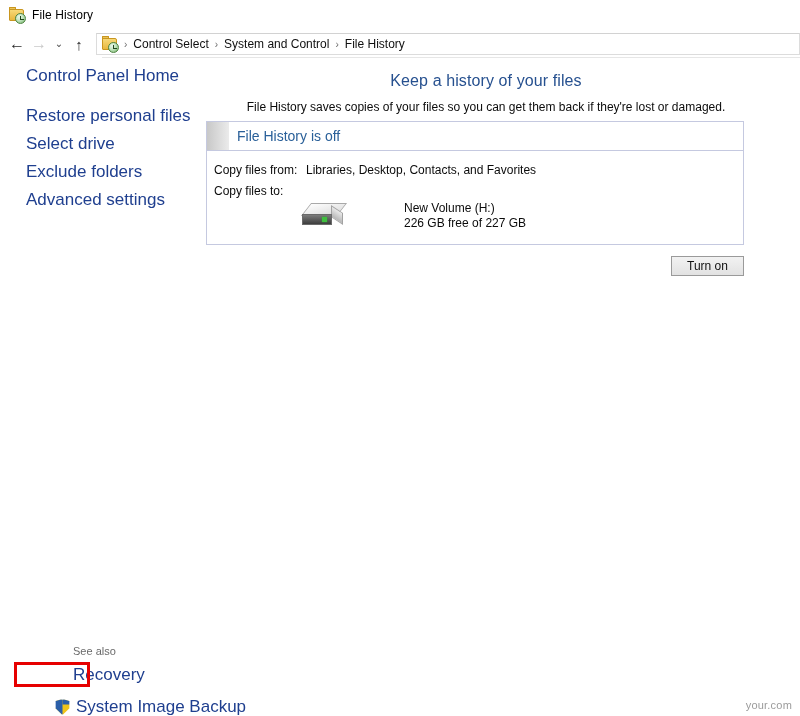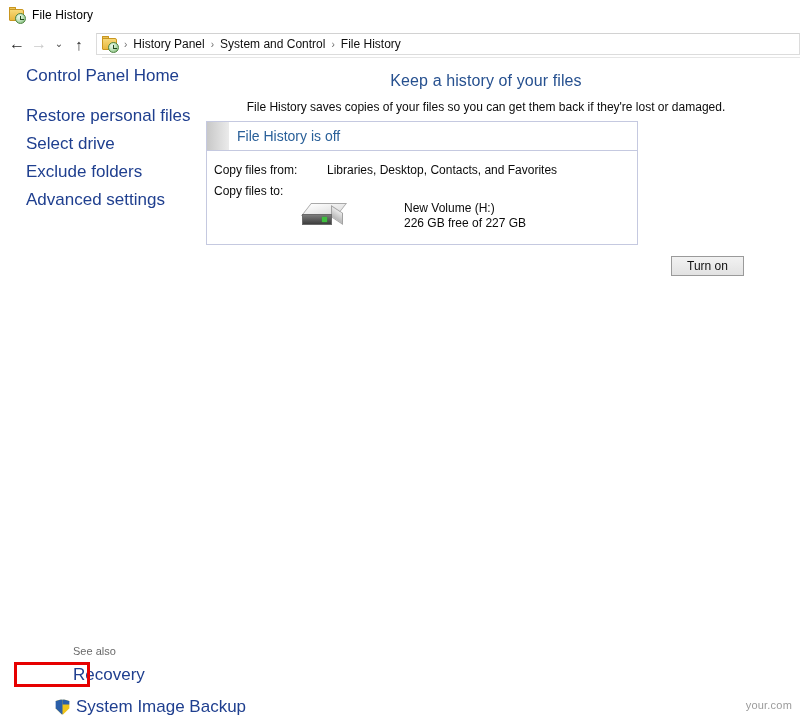--- a/index.html
+++ b/index.html
@@ -238,21 +238,21 @@
   #page-subtitle {
     font-size: 12px;
     color: #0b0b0b;
     margin-bottom: 12px;
   }
 
   
   #status-panel {
     position: absolute;
     left: 206px; top: 121px;
-    width: 432px;
+    width: 538px;
     height: 124px;
     border: 1px solid #c5c9e0;
     background: #ffffff;
     box-sizing: border-box;
   }
   #status-header {
     position: relative;
     height: 28px;
     border-bottom: 1px solid #c5c9e0;
     display: flex;
@@ -271,21 +271,20 @@
   }
   #status-body {
     position: relative;
     padding: 12px 0 0 0;
   }
   .info-row {
     display: flex;
     font-size: 12px;
     color: #0b0b0b;
     padding: 0 0 7px 7px;
-    gap: 21px;
   }
   .info-row .lbl { width: 92px; flex: 0 0 auto; }
   .info-row .val { flex: 1 1 auto; }
 
   #drive-row {
     display: flex;
     align-items: center;
     padding-left: 93px;
     margin-top: -4px;
     gap: 44px;
@@ -389,21 +388,21 @@
   <span class="nav-arrow recent">⌄</span>
   <span class="nav-arrow up">↑</span>
 
   <div id="addressbar">
     <span class="fh-icon addr-icon">
       <span class="folder-tab"></span>
       <span class="folder-back"></span>
       <span class="clock"></span>
     </span>
     <span class="sep">›</span>
-    <span class="crumb">History Panel</span>
+    <span class="crumb">Control Select</span>
     <span class="sep">›</span>
     <span class="crumb">System and Control</span>
     <span class="sep">›</span>
     <span class="crumb">File History</span>
   </div>
 </div>
 <div id="navbar-underline"></div>
 
 <div id="sidebar">
   <a class="side-link" href="#">Control Panel Home</a>

